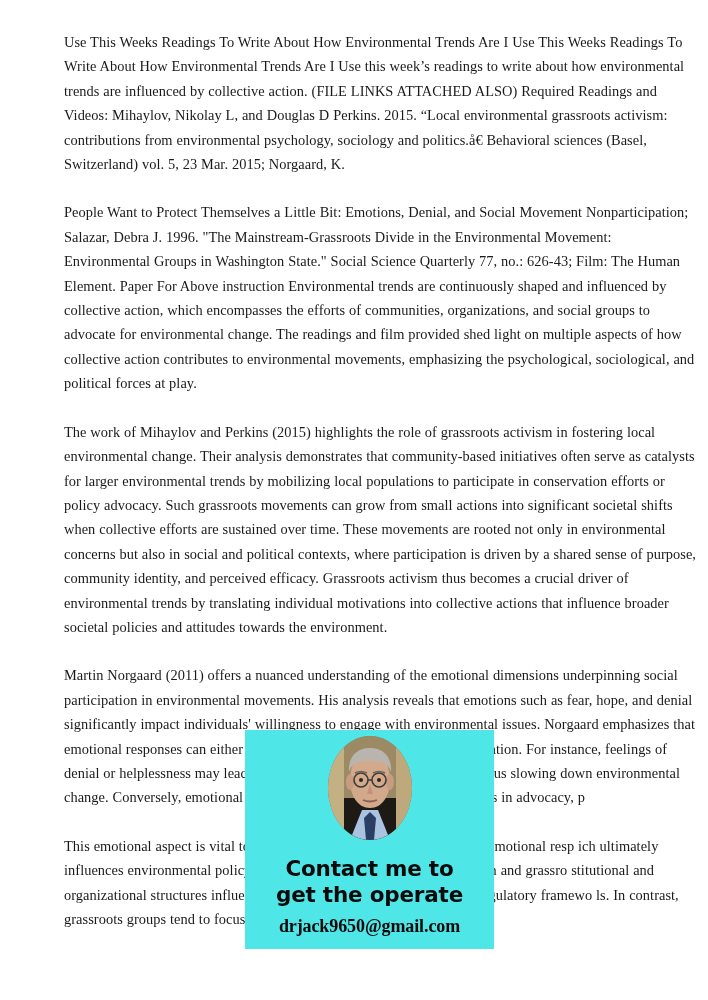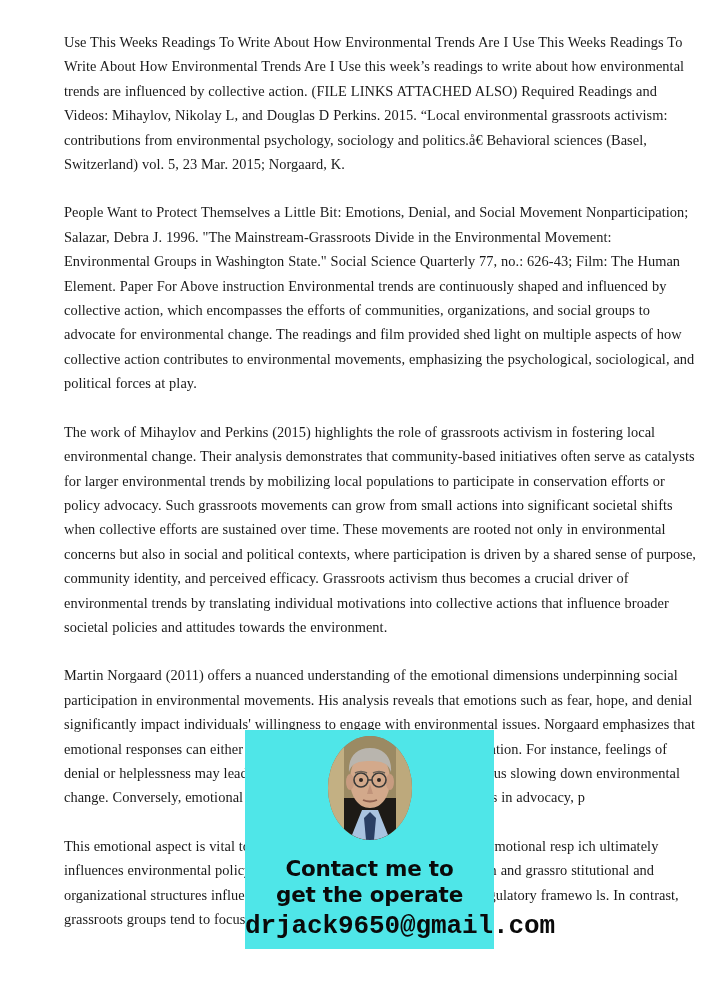--- a/index.html
+++ b/index.html
@@ -78,23 +78,23 @@
   .contact-line {
     font-family: "DejaVu Sans", "Liberation Sans", sans-serif;
     font-weight: bold;
     font-size: 21.5px;
     line-height: 26px;
     color: #0a0a0a;
     letter-spacing: -0.2px;
   }
   .contact-email {
     margin-top: 6px;
-    font-family: Liberation Mono, monospace;
+    font-family: Liberation Serif, serif;
     font-weight: bold;
-    font-size: 26px;
+    font-size: 18px;
     line-height: 24px;
     color: #0a0a0a;
     letter-spacing: -0.1px;
   }
 </style>
 </head>
 <body>
 
 <div id="page">
 

